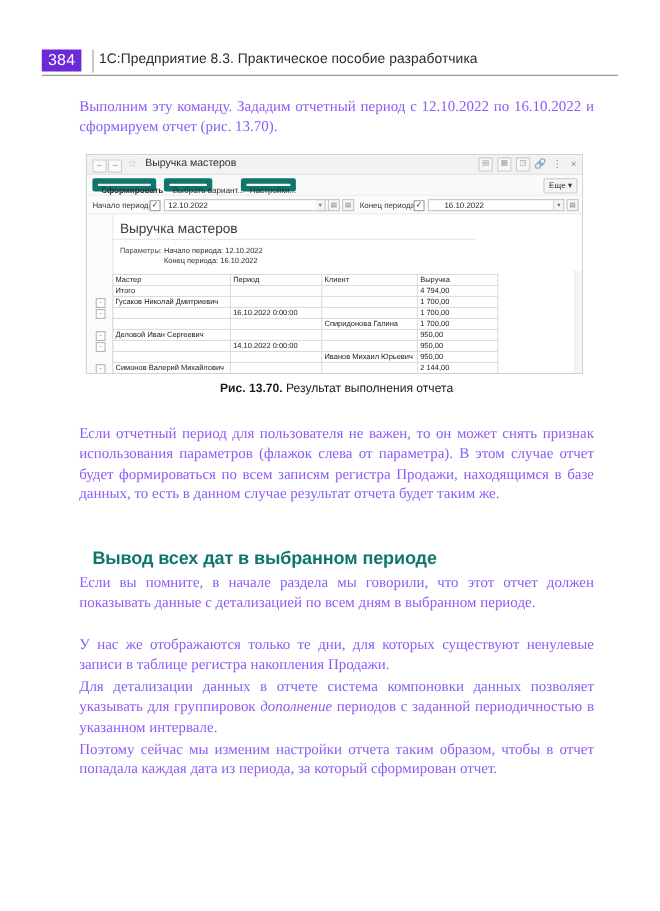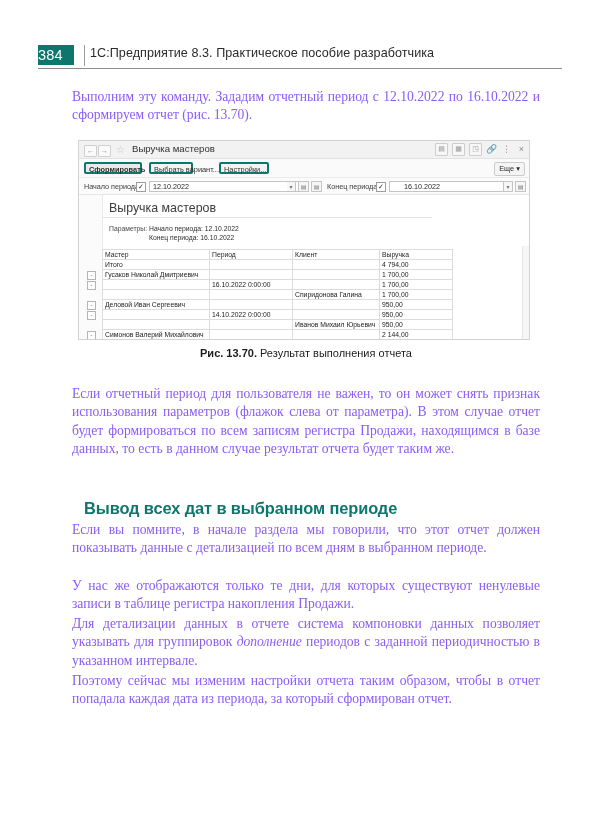--- a/index.html
+++ b/index.html
@@ -30,27 +30,27 @@
     left: 38px;
     top: 45px;
     width: 524px;
     height: 26px;
   }
   .folio {
     position: absolute;
     left: 0; top: 0;
     width: 36px;
     height: 20px;
-    background: #0f766e;
+    background: #6d28d9;
     color: #ffffff;
     font-family: "Liberation Sans", sans-serif;
     font-size: 14.5px;
     font-weight: 400;
     letter-spacing: .2px;
-    text-align: left;
+    text-align: center;
     line-height: 20px;
   }
   .header-title {
     position: absolute;
     left: 52px;
     top: 1px;
     font-family: "Liberation Sans", sans-serif;
     font-size: 12.6px;
     font-weight: 400;
     color: #2b2b2b;
@@ -194,21 +194,21 @@
   .win-cmdbar {
     position: relative;
     height: 18px;
     background: #fafafa;
     border-bottom: 1px solid #eaeaea;
   }
   .cmd-btn {
     position: absolute;
     top: 3px;
     height: 12px;
-    border: 2px solid #0f766e;
+    border: 5px solid #0f766e;
     background: #f4f4f4;
     border-radius: 2px;
     font-size: 7.4px;
     color: #2e2e2e;
     line-height: 12px;
     white-space: nowrap;
     padding: 0 3px;
     box-sizing: border-box;
   }
   .cmd-generate { left: 5px;  width: 58px; background:#e9e9e9; font-weight: 600; }

